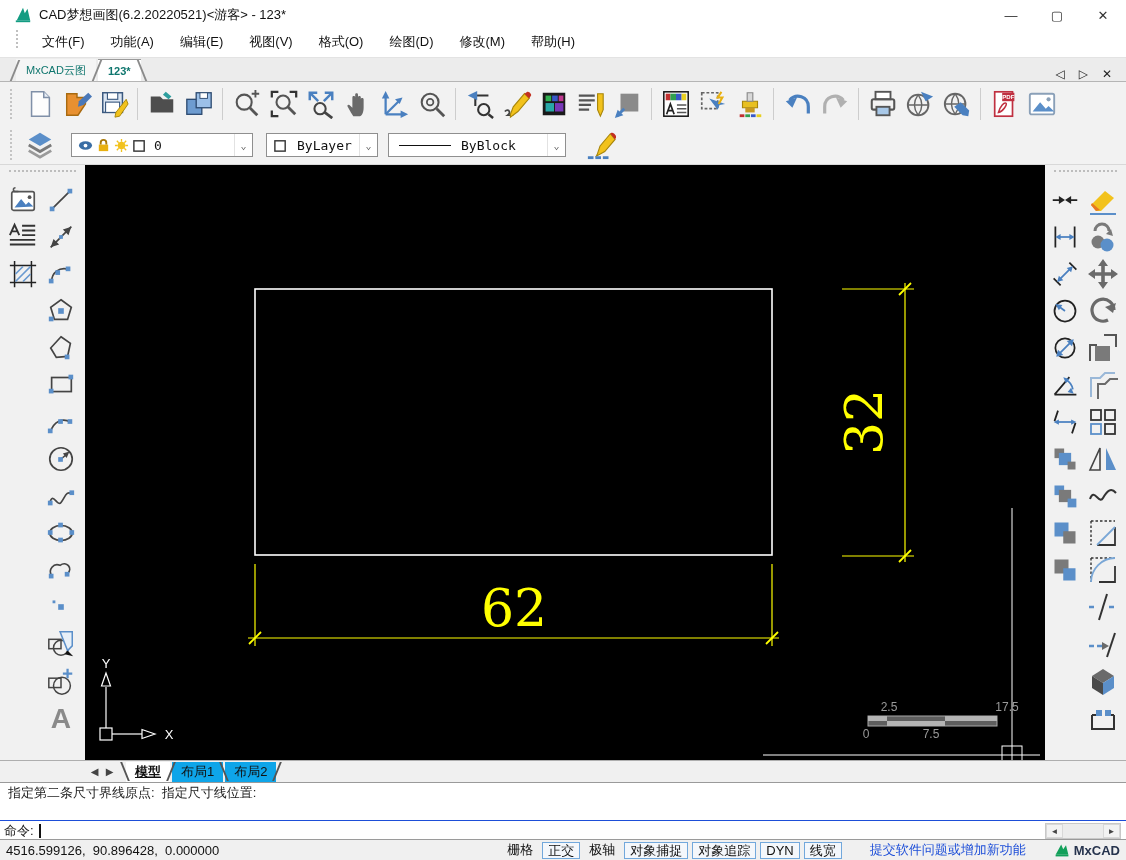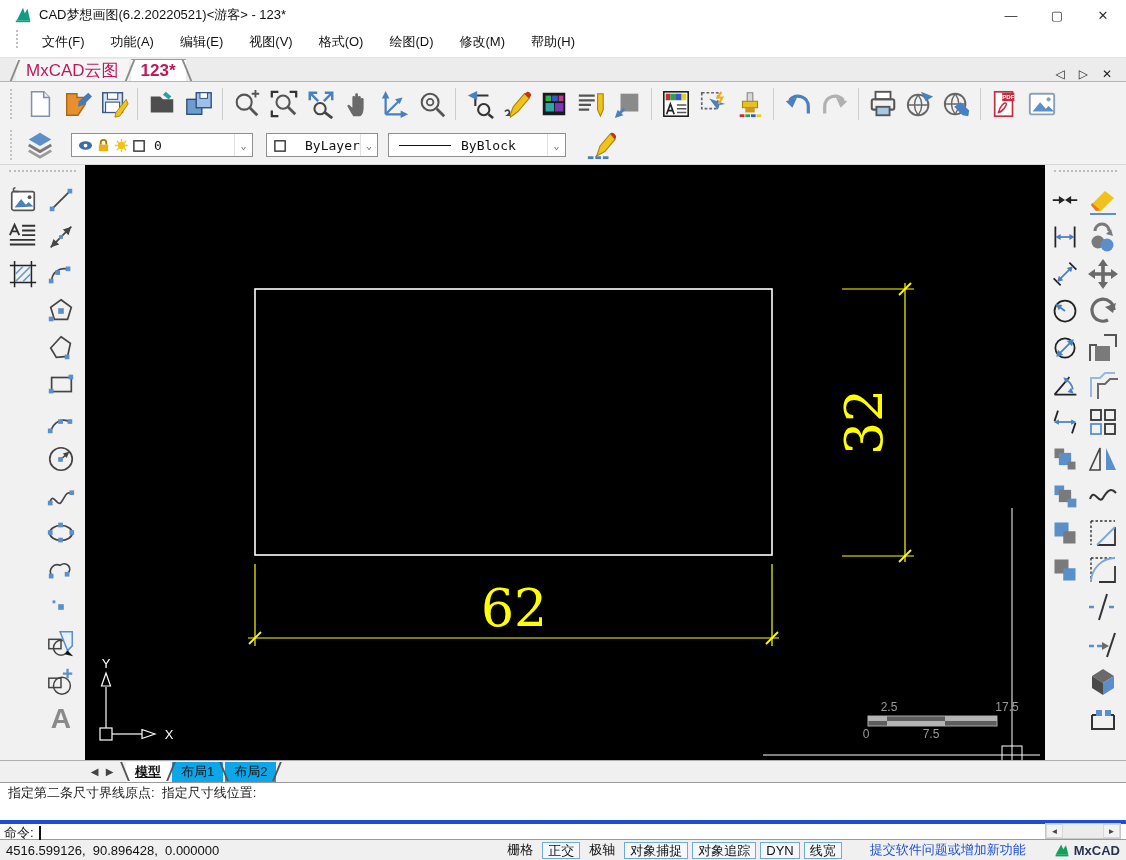--- a/index.html
+++ b/index.html
@@ -13,21 +13,21 @@
   .win-controls{margin-left:auto;display:flex;height:30px}
   .win-btn{width:46px;height:30px;display:flex;align-items:center;justify-content:center;font-size:13px;color:#333}
 
   
   .menubar{position:absolute;left:0;top:30px;width:1126px;height:28px;background:#fff;border-bottom:1px solid #e3e3e3;display:flex;align-items:flex-start;padding-left:16px}
   .menubar::before{content:"";width:3px;height:18px;border-left:2px dotted #c0c0c0;margin-right:8px}
   .menu-item{padding:3px 13px;font-size:13px;color:#111}
 
   
   .tabbar{position:absolute;left:0;top:58px;width:1126px;height:24px;background:#ececec;border-bottom:1px solid #b5b5b5;display:flex;align-items:flex-end;padding-left:14px}
-  .doc-tab{height:22px;display:flex;align-items:center;padding:0 10px;font-size:17px;color:#be185d;background:#f5f5f5}
+  .doc-tab{height:22px;display:flex;align-items:center;padding:0 10px;font-size:11px;color:#0f766e;background:#f5f5f5}
   .doc-tab.active{background:#fff;font-weight:bold;border-top:1px solid #9a9a9a}
   .tab-slash{width:2px;height:21px;background:#8a8a8a;align-self:flex-end}
   .slash-f{transform:skewX(-22deg)} .slash-b{transform:skewX(22deg)}
   .tab-ctrl{margin-left:auto;display:flex;align-items:center;gap:14px;padding-right:14px;color:#222;font-size:12px}
   .tab-ctrl span{cursor:default}
 
   
   .toolbar1{position:absolute;left:0;top:82px;width:1126px;height:44px;background:#f2f2f2;display:flex;align-items:center;padding-left:10px}
   .toolbar1::before,.toolbar2::before{content:"";width:3px;height:30px;border-left:2px dotted #c4c4c4;margin-right:6px}
   .tb-btn{width:37px;height:37px;display:flex;align-items:center;justify-content:center;border-radius:3px}
@@ -56,21 +56,21 @@
   .lt-arrow{width:13px;height:16px;display:flex;align-items:center;justify-content:center;color:#444;font-size:10px;margin-right:2px}
   .sheet-tab{height:20px;display:flex;align-items:center;padding:0 9px;color:#111;background:#0ea5e9}
   .sheet-tab.active{background:#fff}
   .sheet-tab.active .lbl{text-decoration:underline;font-weight:bold}
   .sheet-slash{width:2px;height:19px;background:#555}
 
   
   .cmdarea{position:absolute;left:0;top:782px;width:1126px;height:58px;background:#fff;border-top:1px solid #9a9a9a;border-bottom:1px solid #9a9a9a}
   .cmd-history{height:37px;padding:1px 8px 0;overflow:hidden}
   .cmd-history div{line-height:18px;font-size:13px;color:#222;white-space:pre}
-  .cmd-prompt-row{height:21px;border-top:4px solid #1d4ed8;display:flex;align-items:center;padding-left:4px;position:relative}
+  .cmd-prompt-row{height:21px;border-top:1px solid #1d4ed8;display:flex;align-items:center;padding-left:4px;position:relative}
   .cmd-prompt{font-size:13px;color:#222;white-space:pre}
   .caret{width:2px;height:14px;background:#111;margin-left:5px;animation:blink 1s steps(1) infinite}
   @keyframes blink{50%{opacity:0}}
   .cmd-scroll{position:absolute;right:5px;bottom:2px;width:76px;height:16px;display:flex;border:1px solid #c8c8c8;background:#f2f2f2}
   .cs-btn{width:17px;height:100%;display:flex;align-items:center;justify-content:center;font-size:8px;color:#444;background:#f2f2f2;border:1px solid #d8d8d8}
   .cs-track{flex:1;background:#ececec}
 
   
   .statusbar{position:absolute;left:0;top:840px;width:1126px;height:20px;background:#f0f0f0;display:flex;align-items:center;padding:0 6px;font-size:13px}
   .coords{color:#111;white-space:pre}
@@ -363,21 +363,21 @@
     <span style="margin-left:4px">0</span>
     <span class="arrow">⌄</span>
   </div>
   <div class="t2-gap"></div>
   <div class="combo" style="width:112px">
     <span class="mini">
         <svg viewBox="0 0 16 16">
           <rect x="2" y="3" width="11" height="11" fill="#fff" stroke="#333" stroke-width="1.5"></rect>
         </svg>
       </span>
-    <span style="margin-left:14px">ByLayer</span>
+    <span style="margin-left:6px">ByLayer</span>
     <span class="arrow">⌄</span>
   </div>
   <div class="t2-gap" style="width:10px"></div>
   <div class="combo" style="width:178px">
     <span class="lt-line"></span>
     <span>ByBlock</span>
     <span class="arrow">⌄</span>
   </div>
   <div class="t2-gap" style="width:16px"></div>
   <span class="tb-btn">

